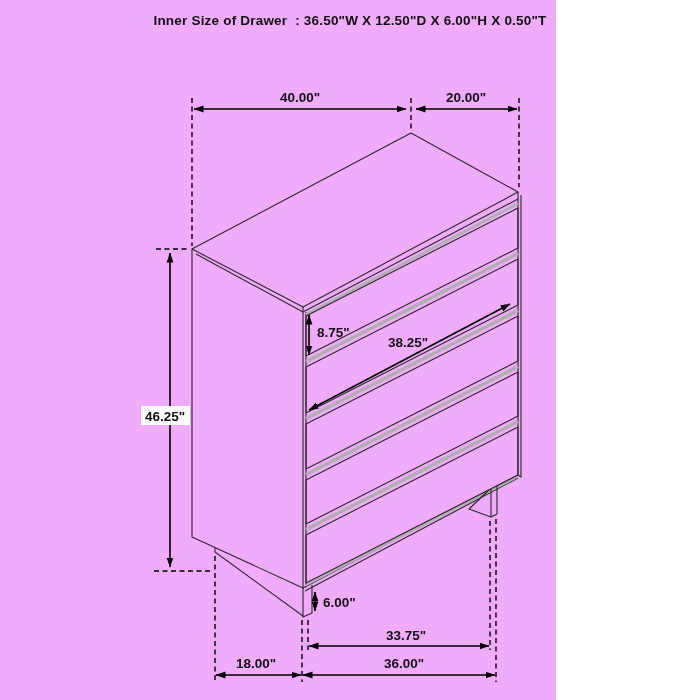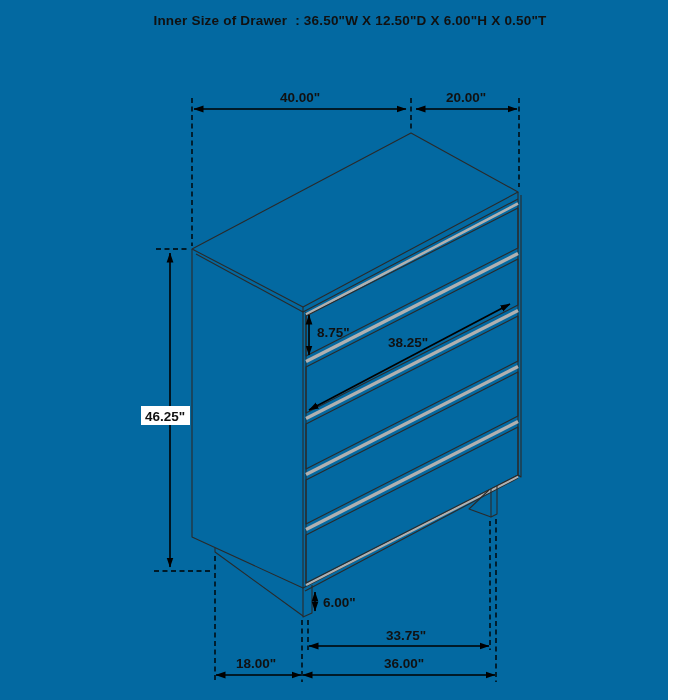--- a/index.html
+++ b/index.html
@@ -1,17 +1,17 @@
 <!DOCTYPE html>
 <html><head>
 <meta charset="utf-8">
 <style>
   html,body{margin:0;padding:0;background:#ffffff;}
   .page{
-    width:668px;height:700px;position:relative;background:#0369a1;
+    width:556px;height:700px;position:relative;background:#f0abfc;
     font-family:"Liberation Sans", sans-serif;overflow:hidden;
   }
   svg{display:block;}
   text{
     font-family:"Liberation Sans", sans-serif;
     font-weight:bold;
     fill:#111111;
   }
   .title-text{font-size:13.5px;letter-spacing:.2px;}
   .dim-text{font-size:13.5px;}

